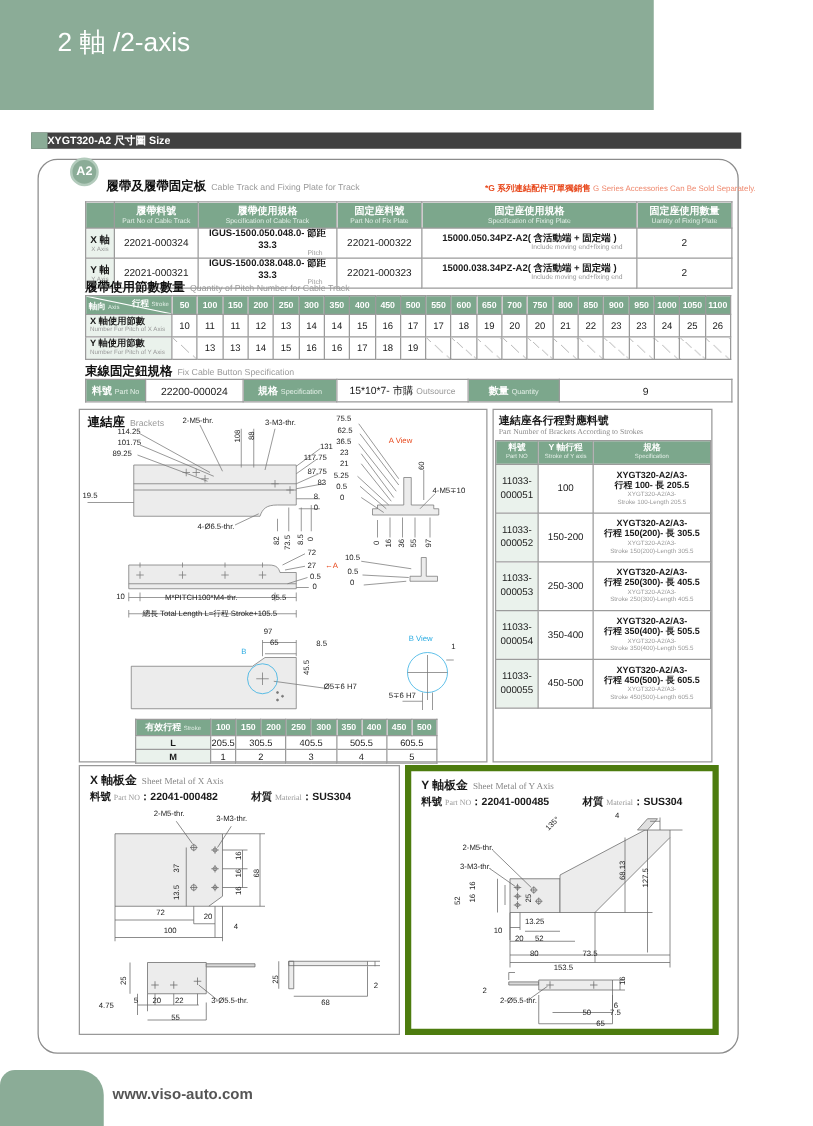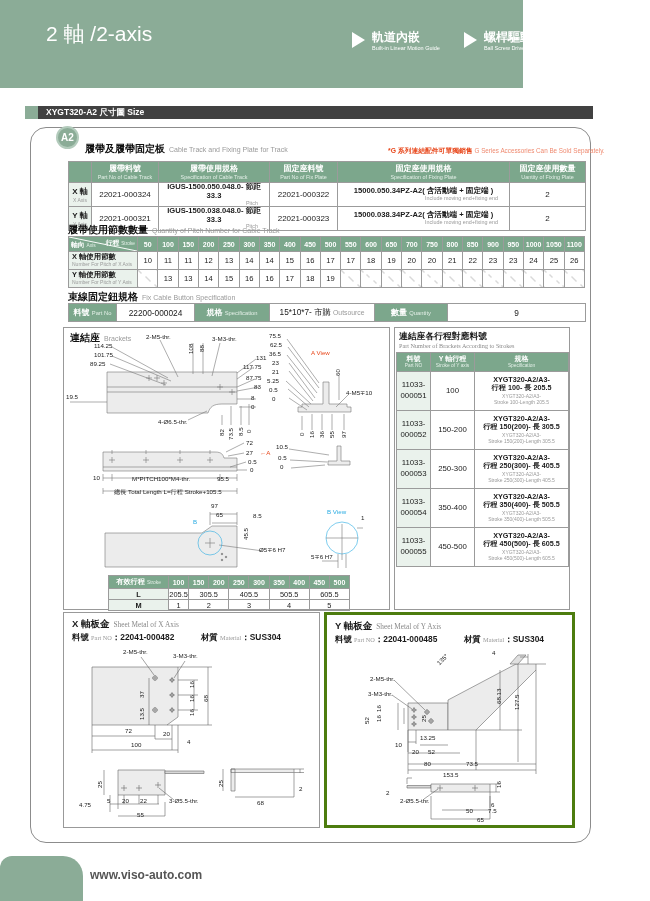--- a/index.html
+++ b/index.html
@@ -14,21 +14,21 @@
   .banner-sub { font-size:21px; }
   .features { position:absolute; left:352px; top:31px; display:flex; gap:24px; }
   .feature { display:flex; gap:7px; }
   .tri { width:0; height:0; border-left:13px solid #fff; border-top:8px solid transparent; border-bottom:8px solid transparent; margin-top:1px; }
   .f-zh { font-size:12px; font-weight:bold; color:#fff; line-height:1.15; white-space:nowrap; }
   .f-en { font-size:5.5px; color:#fff; white-space:nowrap; }
 
   
   .size-bar { position:absolute; left:25px; top:106px; width:568px; height:13px; background:#414141; display:flex; align-items:center; }
   .size-sq { width:13px; height:13px; background:#8bac97; flex:none; }
-  .size-label { color:#fff; font-size:8.5px; font-weight:bold; padding-left:8px; white-space:nowrap; }
+  .size-label { color:#fff; font-size:8.5px; font-weight:bold; padding-left:0; white-space:nowrap; }
 
   
   .main-box { position:absolute; left:30px; top:127px; width:561px; height:716px; border:1.5px solid #8c8c8c; border-radius:16px; background:#fff; }
   .badge { position:absolute; left:56px; top:126px; width:23px; height:23px; border-radius:50%; background:#8bac97; border:2px solid #b3cbbc;
            color:#fff; font-weight:bold; font-size:10px; display:flex; align-items:center; justify-content:center; }
 
   .sec-title { position:absolute; font-size:10px; font-weight:bold; color:#111; white-space:nowrap; }
   .sec-title .en { font-size:7px; font-weight:normal; color:#9a9a9a; margin-left:4px; }
   .note-red { position:absolute; left:388px; top:146px; font-size:6.8px; color:#e8481c; font-weight:bold; white-space:nowrap; }
   .note-red .en { font-weight:normal; color:#ef8a70; font-size:6.3px; }
@@ -86,21 +86,21 @@
   
   .st { position:absolute; left:108px; top:575px; width:242px; }
   .st th { font-size:7px; height:13px; padding:0; }
   .st th.sh { font-size:7.2px; }
   .st th.sh i { font-style:normal; font-size:4.8px; font-weight:normal; color:#e3efe7; }
   .st td { font-size:7.4px; text-align:center; height:11px; padding:0; }
   .st td.lab { background:#eaf2ec; font-weight:bold; }
 
   
   .bot-box-x { position:absolute; left:63px; top:612px; width:257px; height:216px; border:1px solid #999; }
-  .bot-box-y { position:absolute; left:324px; top:612px; width:251px; height:216px; border:3px solid #4d7c0f; }
+  .bot-box-y { position:absolute; left:324px; top:612px; width:251px; height:216px; border:5px solid #4d7c0f; }
   .box-head { position:absolute; left:8px; top:5px; font-size:9.5px; font-weight:bold; white-space:nowrap; }
   .box-head .en { font-family:"Liberation Serif",serif; font-size:7.3px; color:#888; font-weight:normal; margin-left:4px; }
   .box-sub { position:absolute; left:8px; top:19px; font-size:8.4px; font-weight:bold; white-space:nowrap; }
   .box-sub .len { font-family:"Liberation Serif",serif; font-size:6.3px; color:#999; font-weight:normal; }
   .box-sub .gap { display:inline-block; width:22px; }
 
   
   .draw { position:absolute; }
   .draw svg { position:absolute; left:0; top:0; }
   .dim { position:absolute; font-size:6.2px; color:#222; white-space:nowrap; line-height:1; transform-origin:0 0; }
@@ -112,36 +112,20 @@
   .footer-url { position:absolute; left:90px; top:868px; font-size:12px; font-weight:bold; color:#555; }
 </style>
 </head>
 <body>
 
 <div class="page">
 
   <div class="banner">
     <div class="banner-title">
       <span class="banner-sub">2 軸 /2-axis</span>
-    </div>
-    <div class="features">
-      <div class="feature">
-        <span class="tri"></span>
-        <span>
-          <span class="f-zh" style="display:block">軌道內嵌</span>
-          <span class="f-en" style="display:block">Built-in Linear Motion Guide</span>
-        </span>
-      </div>
-      <div class="feature">
-        <span class="tri"></span>
-        <span>
-          <span class="f-zh" style="display:block">螺桿驅動</span>
-          <span class="f-en" style="display:block">Ball Screw Drive</span>
-        </span>
-      </div>
     </div>
   </div>
 
   <div class="size-bar">
     <span class="size-sq"></span>
     <span class="size-label">XYGT320-A2 尺寸圖 Size</span>
   </div>
 
   <div class="main-box"></div>
   <div class="badge">A2</div>

